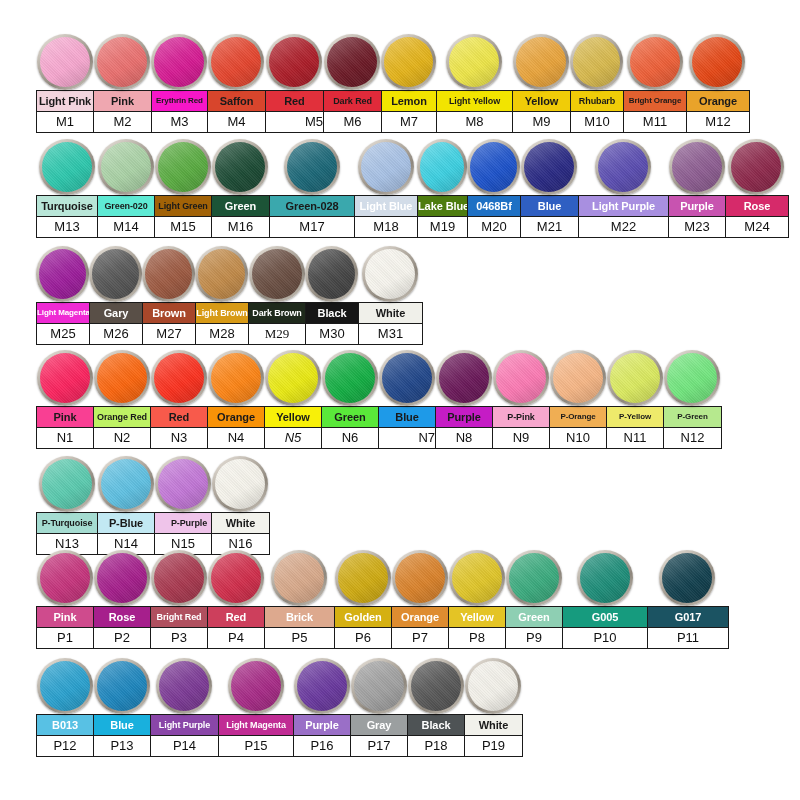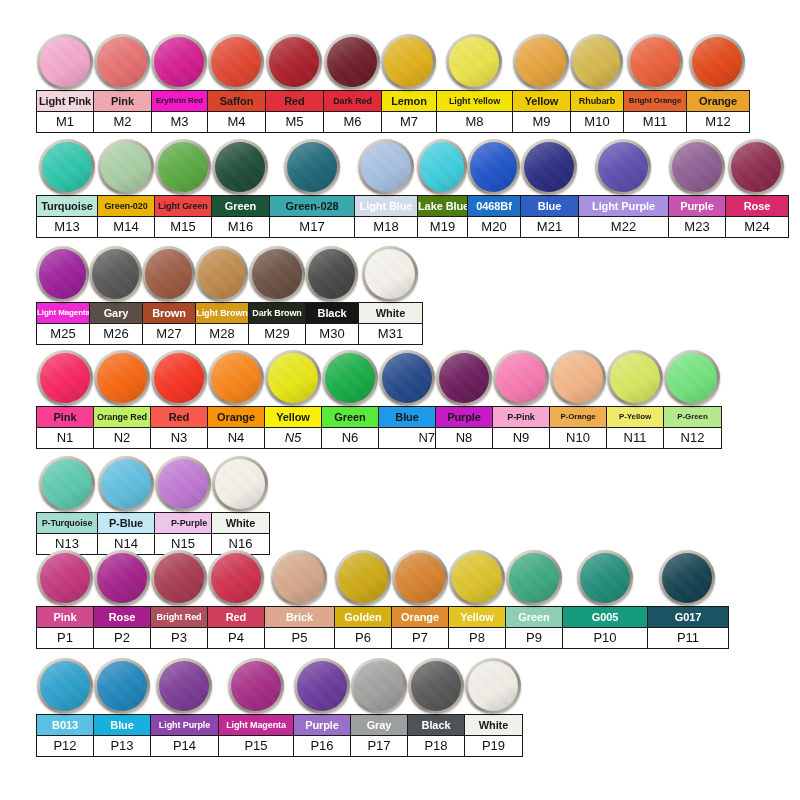--- a/index.html
+++ b/index.html
@@ -208,21 +208,21 @@
           <div class="cell name-cell" style="width: 58px; background: rgb(240, 204, 8); color: rgb(26, 26, 26);">Yellow</div>
           <div class="cell name-cell sm" style="width: 53px; background: rgb(240, 204, 8); color: rgb(26, 26, 26);">Rhubarb</div>
           <div class="cell name-cell xs" style="width: 63px; background: rgb(226, 97, 47); color: rgb(26, 26, 26);">Bright Orange</div>
           <div class="cell name-cell" style="width: 62px; background: rgb(233, 163, 42); color: rgb(26, 26, 26);">Orange</div>
         </div>
         <div class="code-row">
           <div class="cell code-cell" style="width: 57px;">M1</div>
           <div class="cell code-cell" style="width: 58px;">M2</div>
           <div class="cell code-cell" style="width: 56px;">M3</div>
           <div class="cell code-cell" style="width: 58px;">M4</div>
-          <div class="cell code-cell" style="width: 58px;">M5</div>
+          <div class="cell code-cell" style="width: 58px; text-align: right;">M5</div>
           <div class="cell code-cell" style="width: 58px;">M6</div>
           <div class="cell code-cell" style="width: 55px;">M7</div>
           <div class="cell code-cell" style="width: 76px;">M8</div>
           <div class="cell code-cell" style="width: 58px;">M9</div>
           <div class="cell code-cell" style="width: 53px;">M10</div>
           <div class="cell code-cell" style="width: 63px;">M11</div>
           <div class="cell code-cell" style="width: 62px;">M12</div>
         </div>
       </div>
     </div>
@@ -309,22 +309,22 @@
           <div class="pan" title="Rose (M24)">
             <div class="rim" style="background: linear-gradient(145deg, rgb(239, 234, 227) 0%, rgb(185, 178, 168) 35%, rgb(142, 135, 125) 65%, rgb(214, 208, 198) 100%);"></div>
             <div class="pigment" style="background: rgb(141, 42, 76);"></div>
             <div class="gloss"></div>
           </div>
         </div>
       </div>
       <div class="table-wrap">
         <div class="name-row">
           <div class="cell name-cell" style="width: 61px; background: rgb(185, 230, 216); color: rgb(26, 26, 26);">Turquoise</div>
-          <div class="cell name-cell sm" style="width: 57px; background: #eab308; color: rgb(26, 26, 26);">Green-020</div>
-          <div class="cell name-cell sm" style="width: 57px; background: #ef4444; color: rgb(26, 26, 26);">Light Green</div>
+          <div class="cell name-cell sm" style="width: 57px; background: #5eead4; color: rgb(26, 26, 26);">Green-020</div>
+          <div class="cell name-cell sm" style="width: 57px; background: #a16207; color: rgb(26, 26, 26);">Light Green</div>
           <div class="cell name-cell" style="width: 58px; background: rgb(28, 84, 55); color: rgb(255, 255, 255);">Green</div>
           <div class="cell name-cell" style="width: 85px; background: rgb(58, 168, 173); color: rgb(26, 26, 26);">Green-028</div>
           <div class="cell name-cell" style="width: 63px; background: rgb(210, 220, 232); color: rgb(255, 255, 255);">Light Blue</div>
           <div class="cell name-cell" style="width: 50px; background: #4d7c0f; color: rgb(255, 255, 255);">Lake Blue</div>
           <div class="cell name-cell" style="width: 53px; background: rgb(30, 112, 196); color: rgb(255, 255, 255);">0468Bf</div>
           <div class="cell name-cell" style="width: 58px; background: rgb(47, 95, 194); color: rgb(255, 255, 255);">Blue</div>
           <div class="cell name-cell" style="width: 90px; background: rgb(168, 143, 224); color: rgb(255, 255, 255);">Light Purple</div>
           <div class="cell name-cell" style="width: 57px; background: rgb(200, 83, 176); color: rgb(255, 255, 255);">Purple</div>
           <div class="cell name-cell" style="width: 62px; background: rgb(214, 42, 106); color: rgb(255, 255, 255);">Rose</div>
         </div>
@@ -404,21 +404,21 @@
           <div class="cell name-cell sm" style="width: 53px; background: rgb(215, 154, 22); color: rgb(255, 255, 255);">Light Brown</div>
           <div class="cell name-cell sm" style="width: 57px; background: rgb(31, 42, 28); color: rgb(255, 255, 255);">Dark Brown</div>
           <div class="cell name-cell" style="width: 53px; background: rgb(22, 22, 22); color: rgb(255, 255, 255);">Black</div>
           <div class="cell name-cell" style="width: 63px; background: rgb(240, 240, 234); color: rgb(26, 26, 26);">White</div>
         </div>
         <div class="code-row">
           <div class="cell code-cell" style="width: 53px;">M25</div>
           <div class="cell code-cell" style="width: 53px;">M26</div>
           <div class="cell code-cell" style="width: 53px;">M27</div>
           <div class="cell code-cell" style="width: 53px;">M28</div>
-          <div class="cell code-cell" style="width: 57px;">M29</div>
+          <div class="cell code-cell" style="width: 57px; font-family: Liberation Serif, serif;">M29</div>
           <div class="cell code-cell" style="width: 53px;">M30</div>
           <div class="cell code-cell" style="width: 63px;">M31</div>
         </div>
       </div>
     </div>
     <div class="swatch-group" style="top: 344px;">
       <div class="pans-row">
         <div class="pan-cell" style="width: 57px;">
           <div class="pan" title="Pink (N1)">
             <div class="rim" style="background: linear-gradient(145deg, rgb(239, 234, 227) 0%, rgb(185, 178, 168) 35%, rgb(142, 135, 125) 65%, rgb(214, 208, 198) 100%);"></div>

